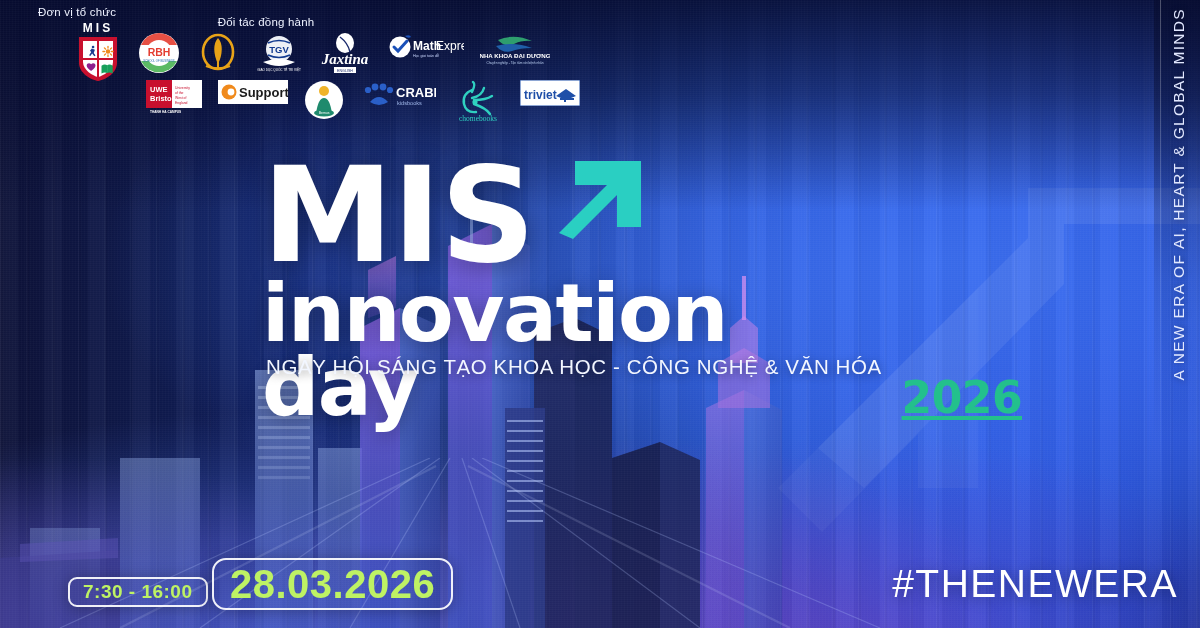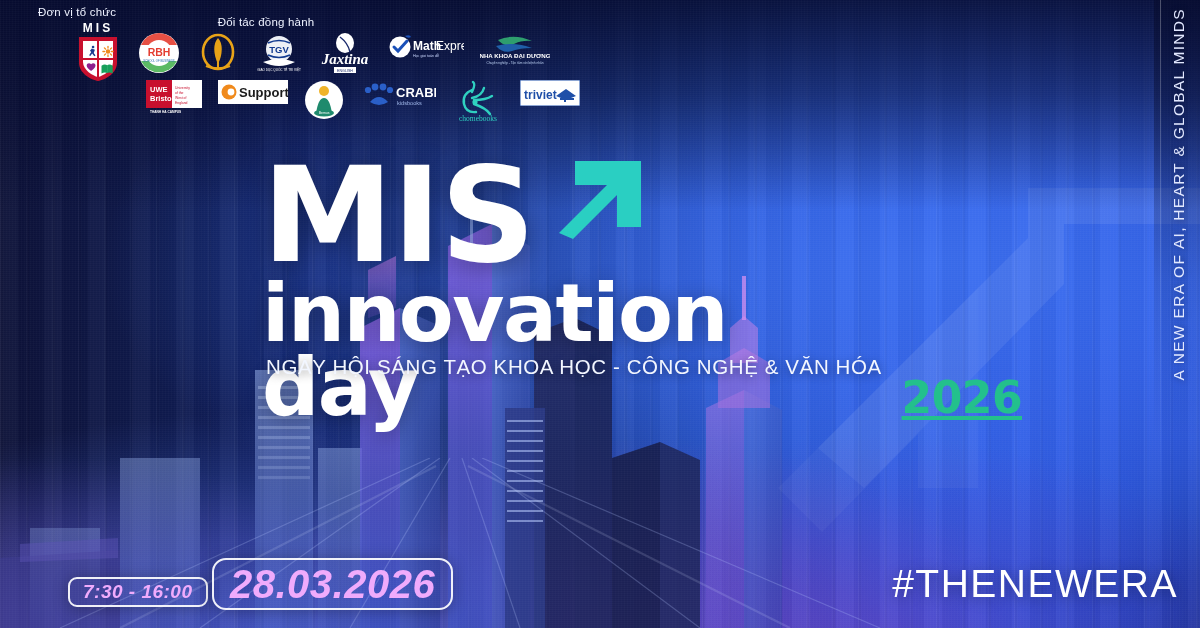--- a/index.html
+++ b/index.html
@@ -180,24 +180,23 @@
     letter-spacing:.6px;
     white-space:nowrap;
     text-shadow:0 2px 10px rgba(0,0,0,.45);
   }
 
   
   .datezone{ position:absolute; left:62px; bottom:18px; }
   .pill{
     border:2px solid rgba(255,255,255,.92);
     border-radius:12px;
-    color:#f0abfc;
+    color:#bef264;
     display:inline-flex; align-items:center; justify-content:center;
     box-shadow:0 2px 16px rgba(0,0,0,.28);
-    font-style:italic;
   }
   .pill-time{
     height:30px; padding:0 13px;
     font-size:19px; font-weight:bold; letter-spacing:.5px;
     border-radius:9px;
     margin-left:6px;
   }
   .pill-date{
     margin-top:5px;
     height:52px; padding:9px 16px;

